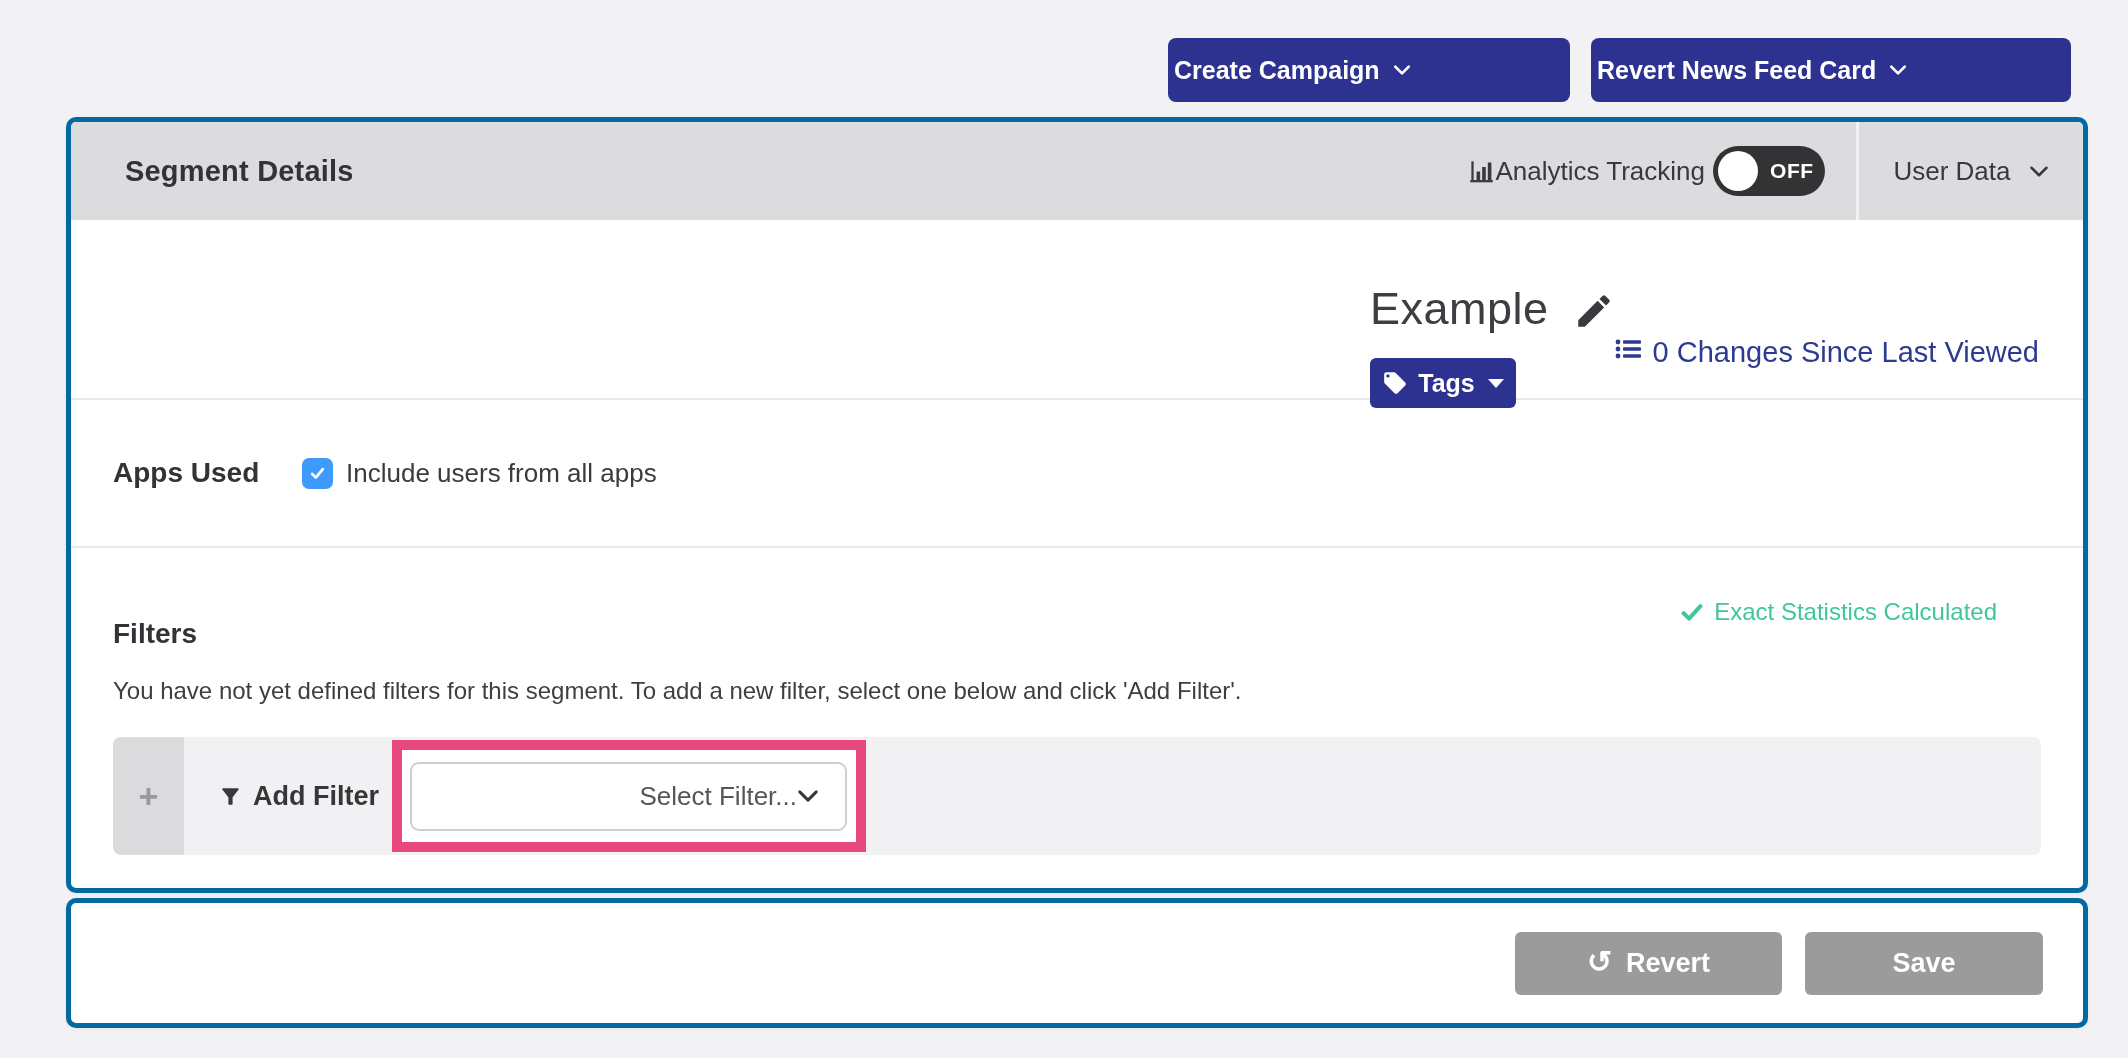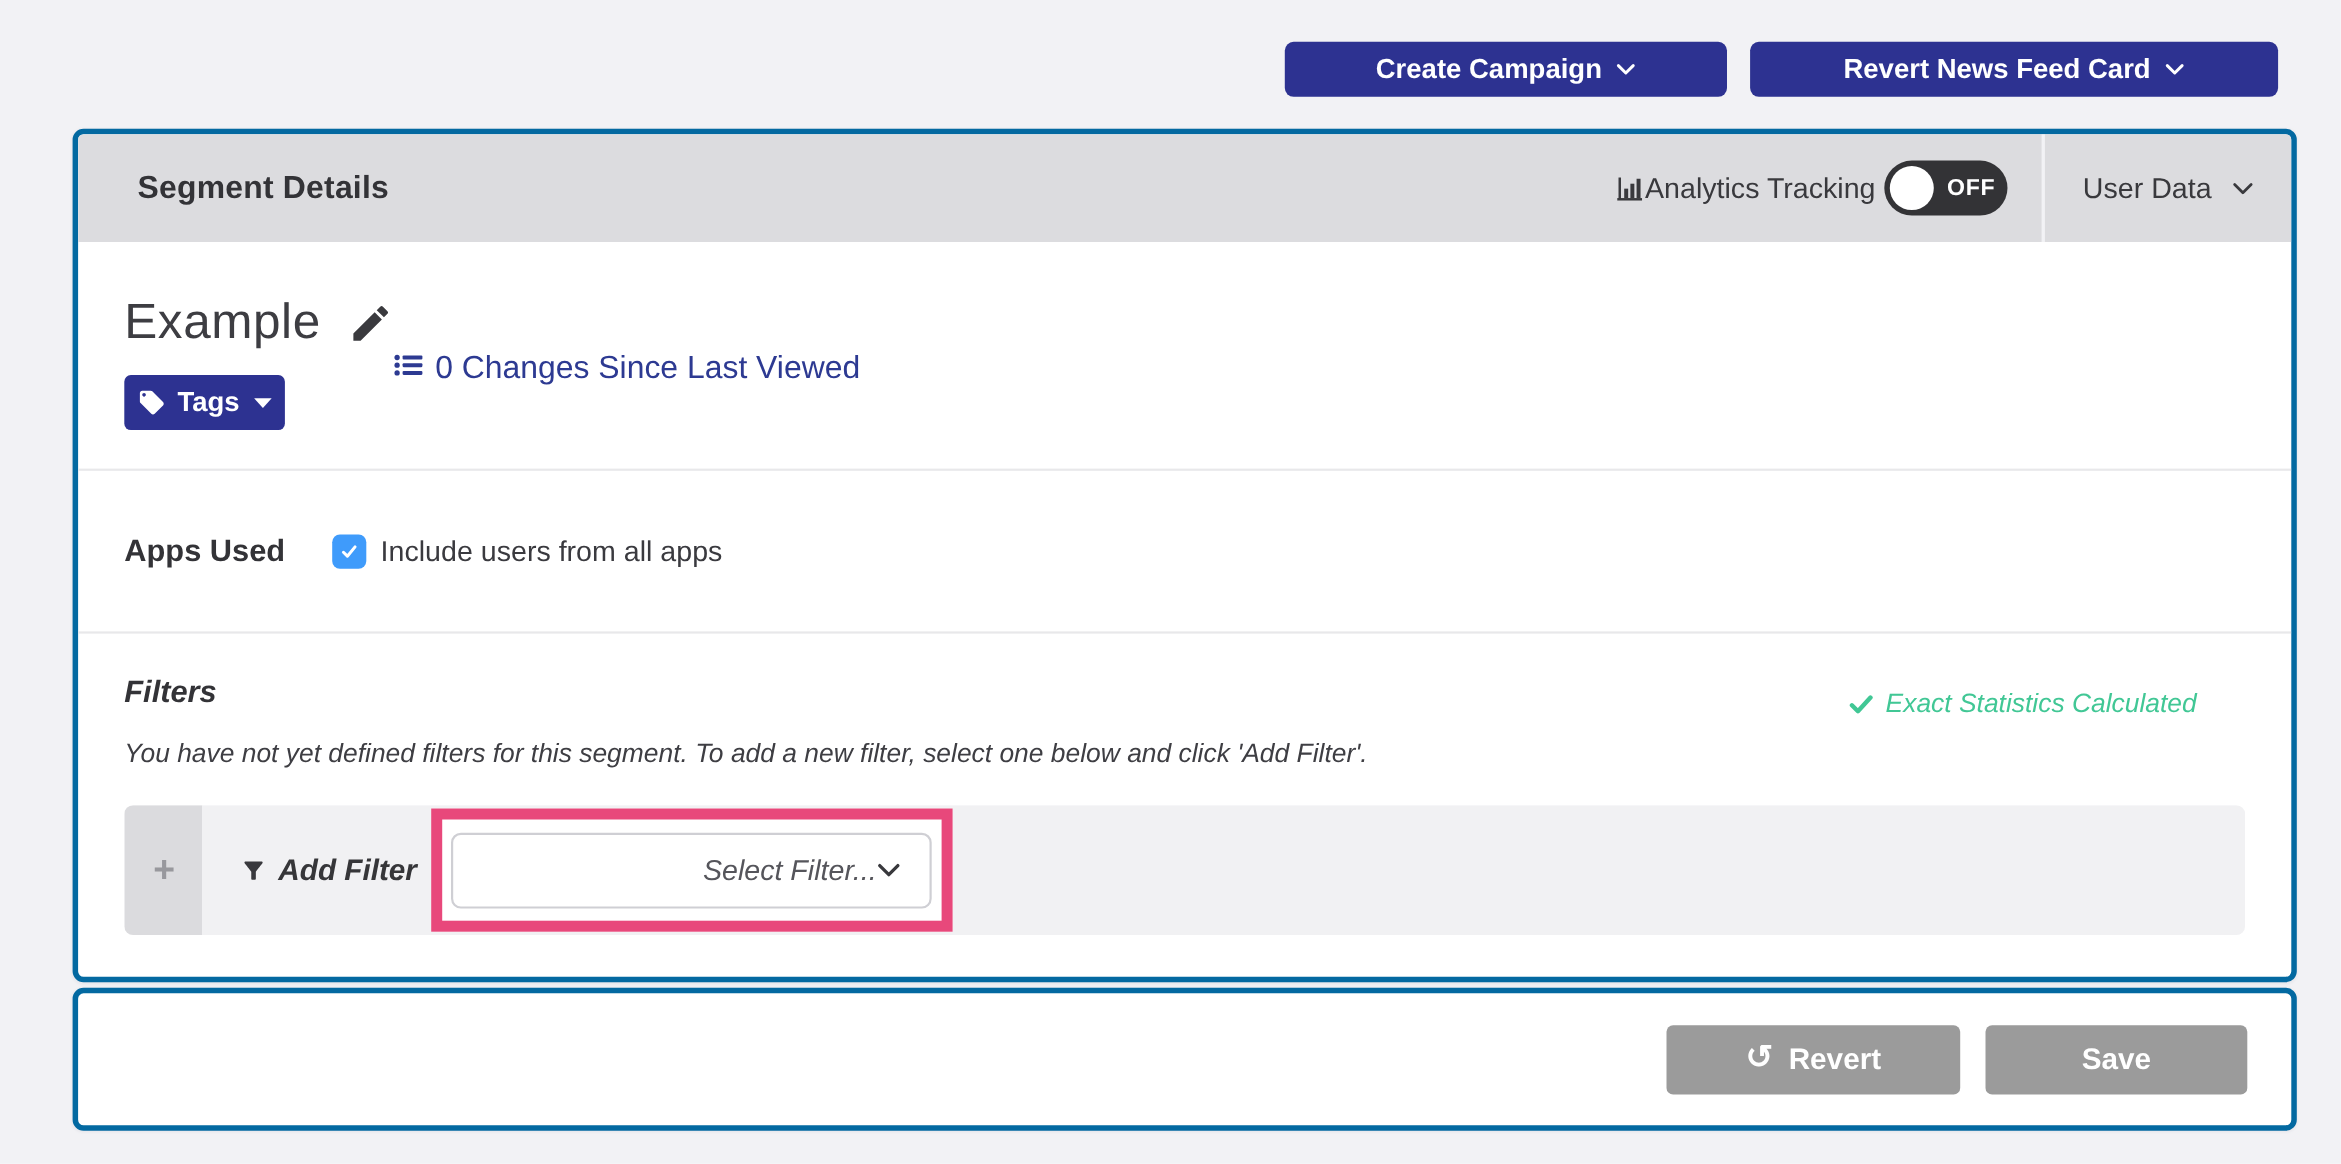--- a/index.html
+++ b/index.html
@@ -8,23 +8,23 @@
     width:2128px; height:1058px;
     background:#f2f2f5;
     font-family:"Liberation Sans", sans-serif;
     color:#333337;
   }
   .page { position:relative; width:2128px; height:1058px; overflow:hidden; }
 
   
   .topbar { position:absolute; top:38px; right:57px; display:flex; gap:21px; }
   .btn-primary {
-    height:50px; background:#2d3291; color:#fff; border:none; border-radius:8px;
+    height:64px; background:#2d3291; color:#fff; border:none; border-radius:8px;
     font-family:inherit; font-size:25px; font-weight:bold;
-    display:flex; align-items:center; justify-content:center; gap:13px; cursor:pointer;
+    display:flex; align-items:center; justify-content:flex-start; gap:13px; cursor:pointer;
   }
   .btn-cc { width:402px; }
   .btn-nf { width:480px; }
 
   
   .card {
     position:absolute; left:66px; width:2022px; background:#fff;
     border:5px solid #0369a1; border-radius:10px;
     box-shadow:0 1px 3px rgba(40,40,60,0.06);
   }
@@ -37,41 +37,41 @@
   .header-right { margin-left:auto; display:flex; align-items:stretch; height:100%; }
   .analytics-group { display:flex; align-items:center; gap:0; padding-right:31px; }
   .analytics-label { font-size:26px; color:#39393d; }
   .toggle { position:relative; width:112px; height:50px; border-radius:25px; background:#333336; margin-left:8px; cursor:pointer; flex:0 0 auto; }
   .toggle-knob { position:absolute; left:5px; top:5px; width:40px; height:40px; border-radius:50%; background:#fff; }
   .toggle-label { position:absolute; left:57px; top:50%; transform:translateY(-50%); color:#fff; font-size:21px; font-weight:bold; letter-spacing:0.6px; }
   .v-divider { width:3px; background:#f2f2f5; }
   .userdata-group { width:224px; display:flex; align-items:center; justify-content:center; gap:18px; font-size:26px; color:#39393d; cursor:pointer; }
 
   
-  .title-section { height:208px; padding:0 44px 0 42px; display:flex; justify-content:flex-start; border-bottom:2px solid #e8e8ea; }
+  .title-section { height:180px; padding:17px 44px 0 42px; display:flex; justify-content:flex-end; border-bottom:2px solid #e8e8ea; }
   .name-row { display:flex; align-items:center; gap:24px; margin-top:46px; }
   .segment-name { margin:0; font-size:45px; font-weight:300; color:#3d3d42; letter-spacing:0.5px; }
   .edit-btn { border:none; background:transparent; padding:0; margin-top:4px; cursor:pointer; line-height:0; }
   .tags-btn {
     margin-top:23px; width:146px; height:50px; background:#2d3291; color:#fff; border:none; border-radius:6px;
     display:flex; align-items:center; justify-content:center; gap:10px;
     font-family:inherit; font-size:25px; font-weight:bold; cursor:pointer;
   }
   .caret-down { width:0; height:0; border-left:8px solid transparent; border-right:8px solid transparent; border-top:9px solid #fff; margin-left:3px; }
   .changes-link { margin-top:100px; display:flex; align-items:flex-start; gap:11px; color:#2d3a92; font-size:29px; cursor:pointer; text-decoration:none; height:fit-content; }
   .changes-link span { line-height:1.1; }
 
   
   .apps-section { height:148px; padding:0 42px; display:flex; align-items:center; border-bottom:2px solid #e8e8ea; }
   .apps-label { font-size:28px; font-weight:bold; color:#333337; width:189px; }
   .checkbox-row { display:flex; align-items:center; gap:13px; font-size:26px; color:#3a3a3f; cursor:pointer; }
   .checkbox { width:31px; height:31px; border-radius:7px; background:#3f9bfb; display:flex; align-items:center; justify-content:center; flex:0 0 auto; }
 
   
-  .filters-section { position:relative; padding:36px 42px 0 42px;font-style:italic; }
+  .filters-section { position:relative; padding:69px 42px 0 42px; }
   .filters-heading { margin:0; font-size:28px; font-weight:bold; color:#333337; line-height:1.2; }
   .status-row { position:absolute; top:50px; right:86px; display:flex; align-items:center; gap:11px; color:#41c795; font-size:24px; }
   .filters-desc { margin:26px 0 0 0; font-size:24px; color:#3e3e43; line-height:1.2; }
   .filter-row { margin-top:32px; height:118px; display:flex; border-radius:8px; overflow:hidden; }
   .plus-cell { width:71px; background:#dbdbde; display:flex; align-items:center; justify-content:center; font-size:34px; font-weight:bold; color:#98989d; cursor:pointer; }
   .row-body { flex:1; background:#f1f1f3; display:flex; align-items:center; }
   .funnel-icon { margin-left:34px; line-height:0; }
   .add-filter-label { font-size:27px; font-weight:bold; color:#363639; margin-left:10px; }
   .highlight-box { margin-left:13px; width:474px; height:112px; border:10px solid #e8487b; background:#fff; display:flex; align-items:center; padding-left:8px; }
   .filter-select {

